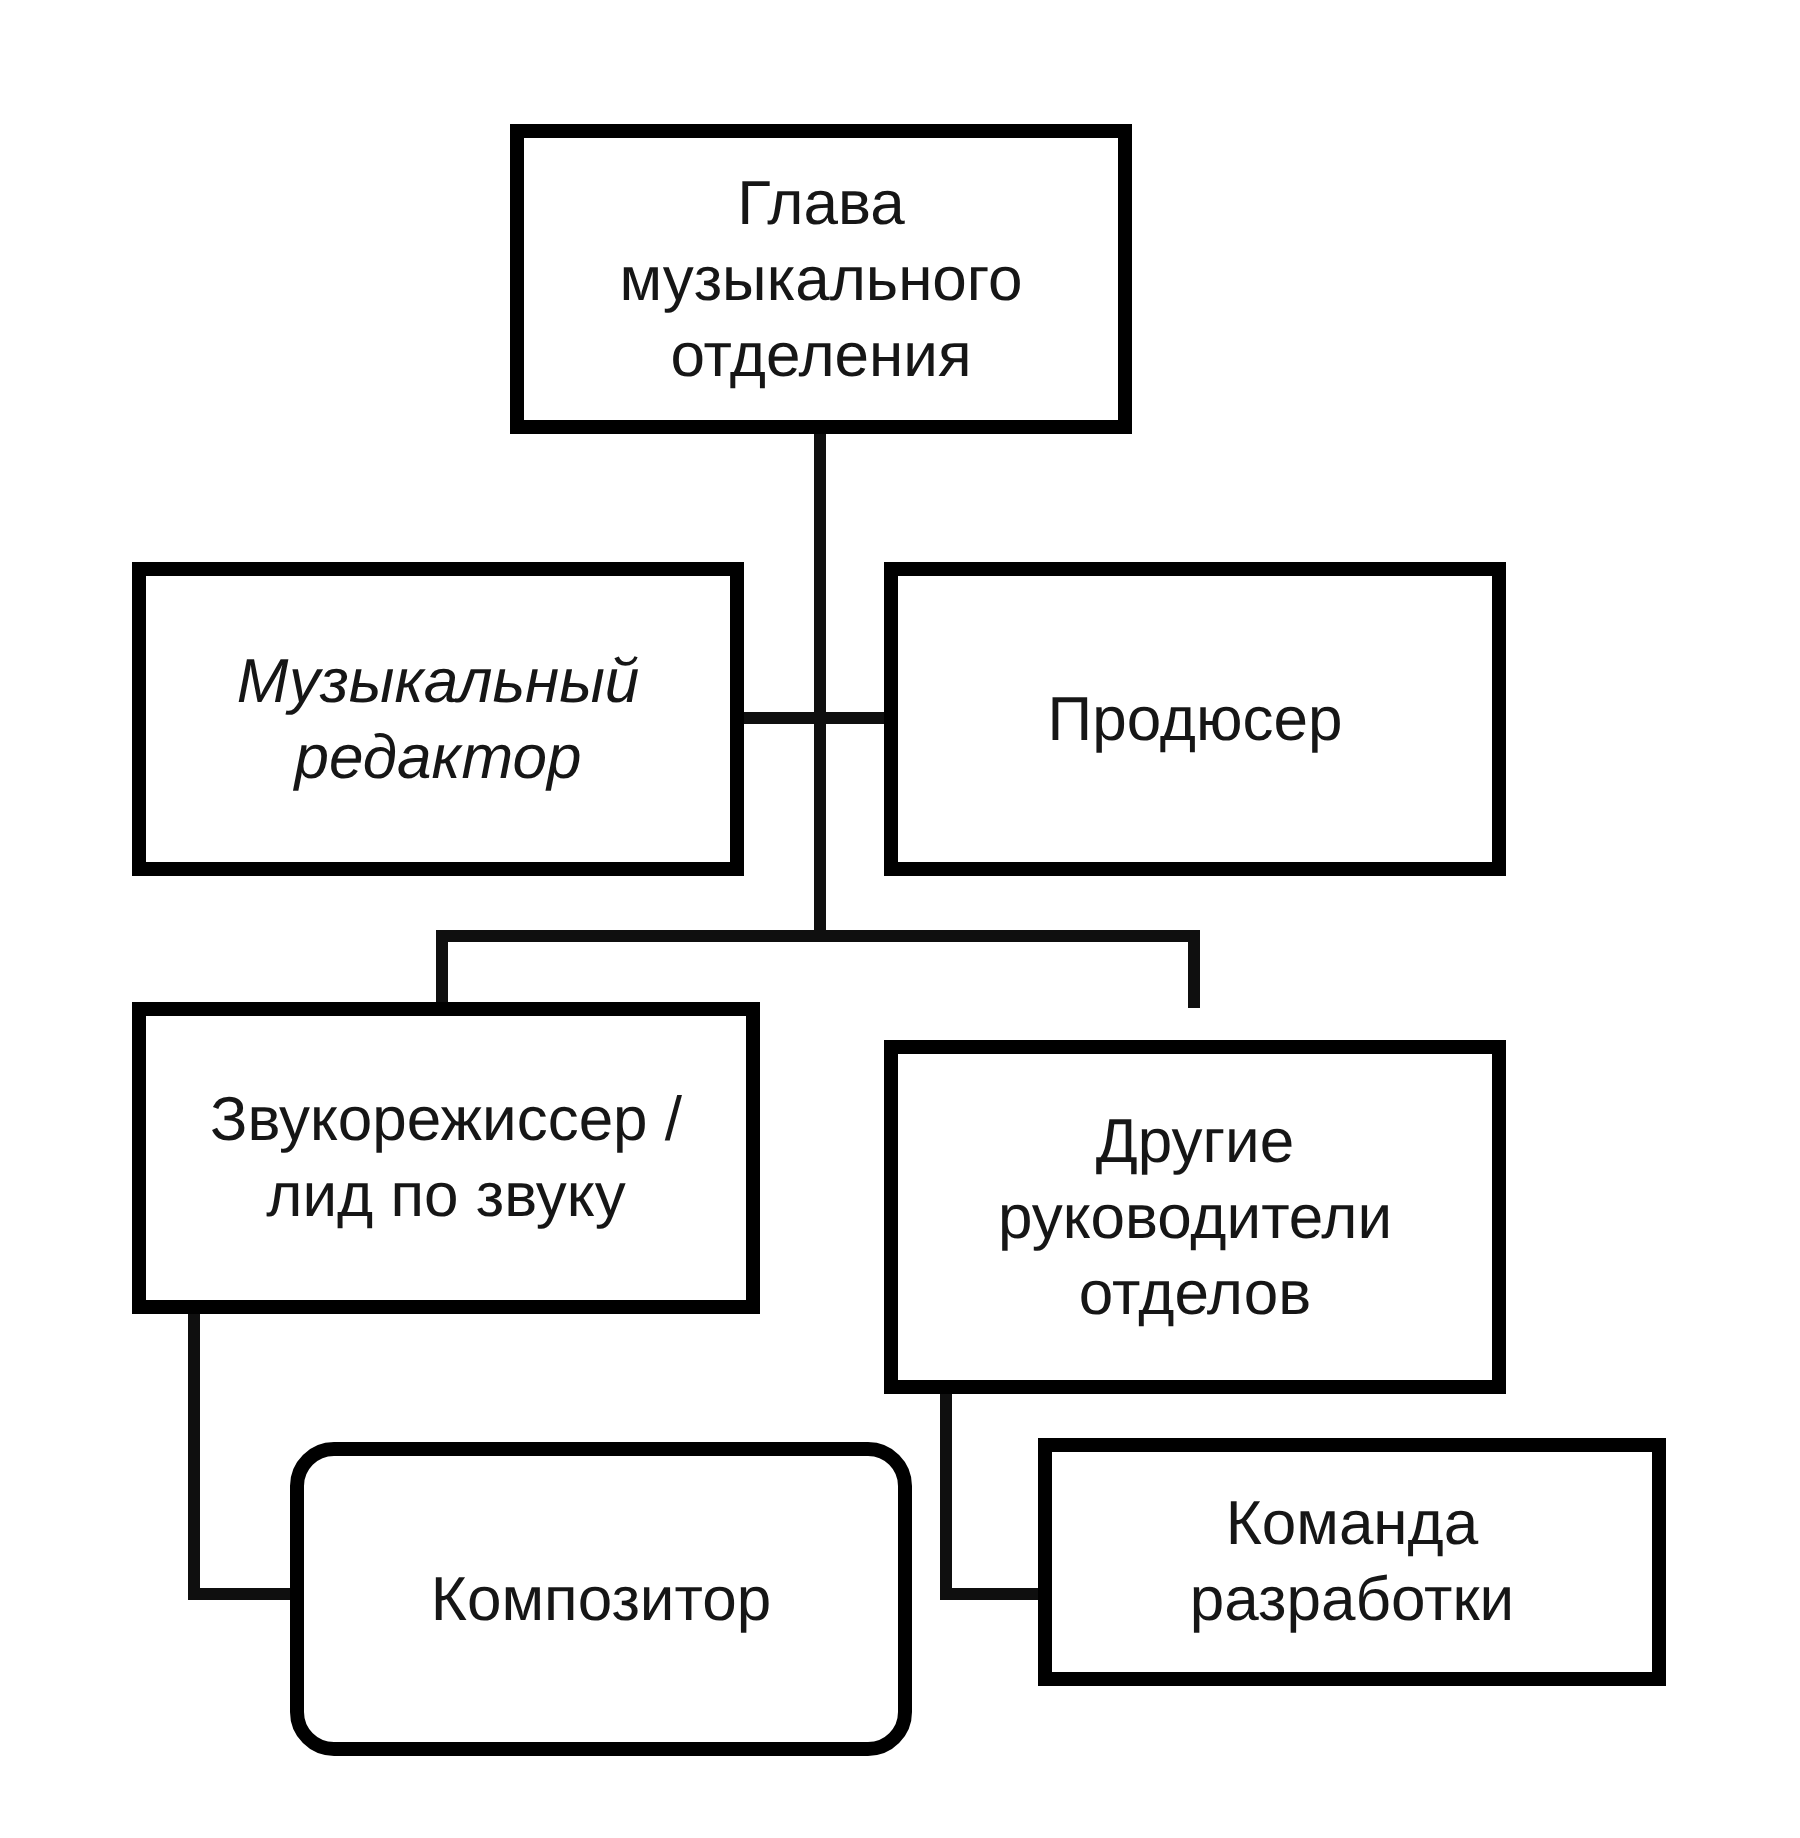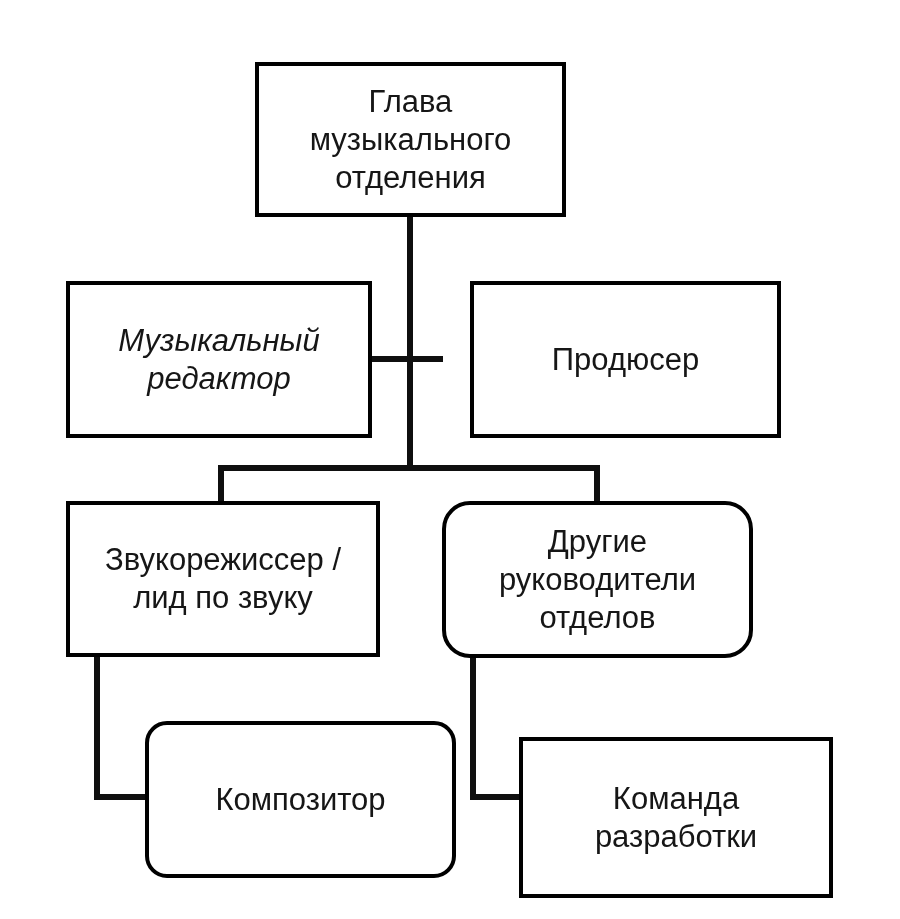--- a/index.html
+++ b/index.html
@@ -11,46 +11,46 @@
     position: relative;
     width: 900px;
     height: 919px;
     background: #ffffff;
     font-family: "Liberation Sans", "DejaVu Sans", sans-serif;
     overflow: hidden;
   }
   .node {
     position: absolute;
     background: #ffffff;
-    border: 4px solid #000000;
+    border: 7px solid #000000;
     box-sizing: border-box;
     display: flex;
     align-items: center;
     justify-content: center;
     text-align: center;
     color: #161616;
     font-size: 31px;
     line-height: 38px;
     white-space: pre-line;
     z-index: 2;
   }
   .connector {
     position: absolute;
     background: #0f0f0f;
     z-index: 1;
   }
 
   
   .pos-head      { left: 255px; top: 62px;  width: 311px; height: 155px; }
   .pos-editor    { left: 66px;  top: 281px; width: 306px; height: 157px; font-style: italic; }
-  .pos-producer  { left: 442px; top: 281px; width: 311px; height: 157px; margin-left: 28px; }
+  .pos-producer  { left: 442px; top: 281px; width: 311px; height: 157px; }
   .pos-sound     { left: 66px;  top: 501px; width: 314px; height: 156px; }
-  .pos-others    { left: 442px; top: 501px; width: 311px; height: 157px; border-radius: 28px; }
+  .pos-others    { left: 442px; top: 520px; width: 311px; height: 177px; }
   .pos-composer  { left: 145px; top: 721px; width: 311px; height: 157px; border-radius: 22px; }
-  .pos-devteam   { left: 519px; top: 719px; width: 314px; height: 161px; margin-top: 18px; }
+  .pos-devteam   { left: 519px; top: 719px; width: 314px; height: 124px; }
 
   
   .seg-trunk-v        { left: 407px; top: 215px; width: 6px;   height: 256px; }
   .seg-cross-h        { left: 371px; top: 356px; width: 72px;  height: 6px; }
   .seg-distributor-h  { left: 218px; top: 465px; width: 382px; height: 6px; }
   .seg-stub-left-v    { left: 218px; top: 465px; width: 6px;   height: 39px; }
   .seg-stub-right-v   { left: 594px; top: 465px; width: 6px;   height: 39px; }
   .seg-composer-v     { left: 94px;  top: 655px; width: 6px;   height: 145px; }
   .seg-composer-h     { left: 94px;  top: 794px; width: 53px;  height: 6px; }
   .seg-devteam-v      { left: 470px; top: 656px; width: 6px;   height: 144px; }

